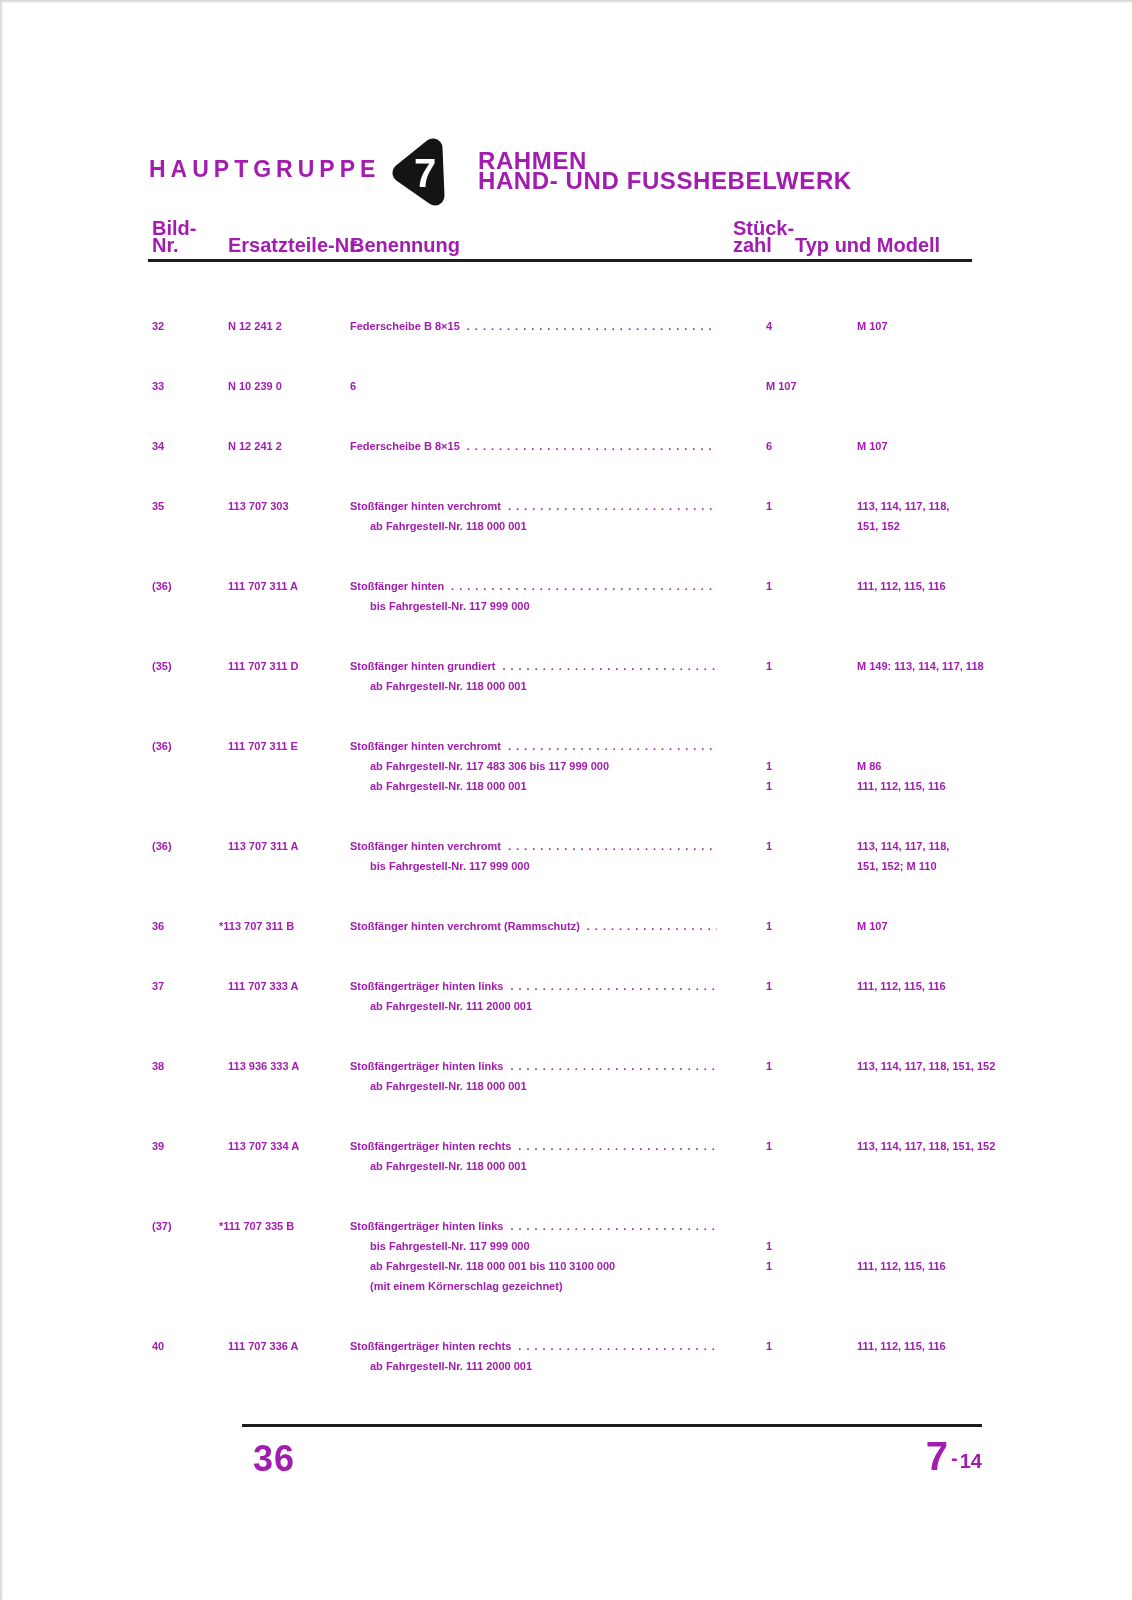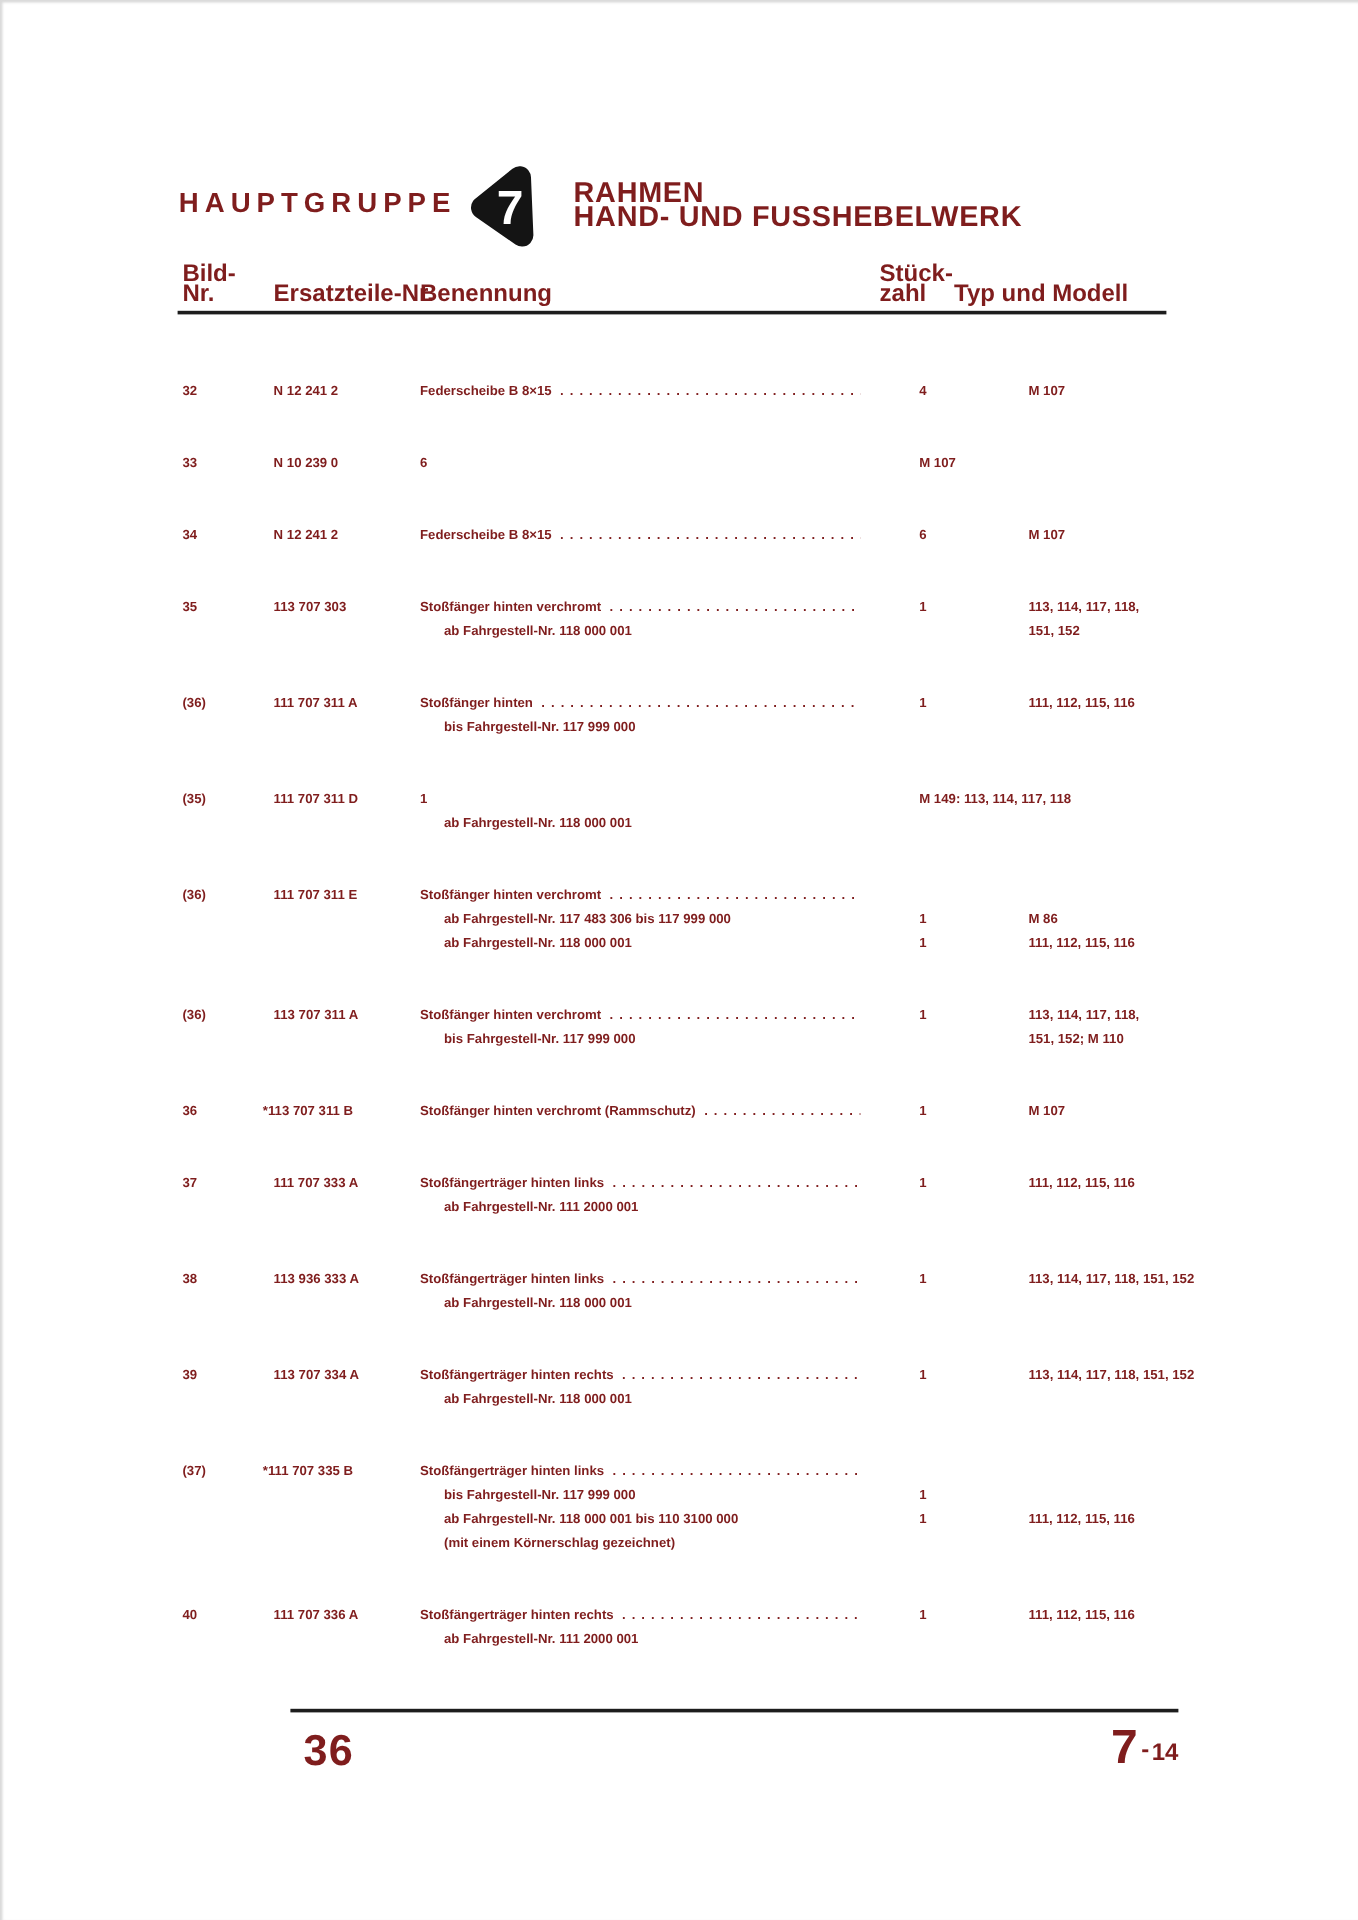--- a/index.html
+++ b/index.html
@@ -1,20 +1,20 @@
 <!DOCTYPE html>
 <html><head>
 <meta charset="utf-8">
 <style>
   html,body{margin:0;padding:0;background:#ffffff;}
   .page{
     position:relative;
     width:1132px;height:1600px;
     background:#ffffff;
-    color:#7f1d1d;
+    color:#a21caf;
     font-family:"Liberation Sans", sans-serif;
     font-weight:bold;
     box-shadow: inset 3px 0 2px -1px #d9d9d9, inset 0 3px 2px -1px #d9d9d9;
     overflow:hidden;
   }
   
   .hauptgruppe{
     position:absolute;left:149px;top:156px;
     font-size:23px;letter-spacing:5px;white-space:nowrap;
   }
@@ -173,20 +173,24 @@
             <div class="cell-qty"></div>
             <div class="cell-typ"></div>
           </div>
         </div>
       </div>
       <div class="row">
         <div class="cell-bild">(35)</div>
         <div class="cell-nr">111 707 311 D</div>
         <div class="lines">
           <div class="line">
+            <div class="name">
+              <span class="txt">Stoßfänger hinten grundiert</span>
+              <span class="leader"></span>
+            </div>
             <div class="cell-qty">1</div>
             <div class="cell-typ">M 149: 113, 114, 117, 118</div>
           </div>
           <div class="line indent">
             <div class="name">
               <span class="txt">ab Fahrgestell-Nr. 118 000 001</span>
             </div>
             <div class="cell-qty"></div>
             <div class="cell-typ"></div>
           </div>

